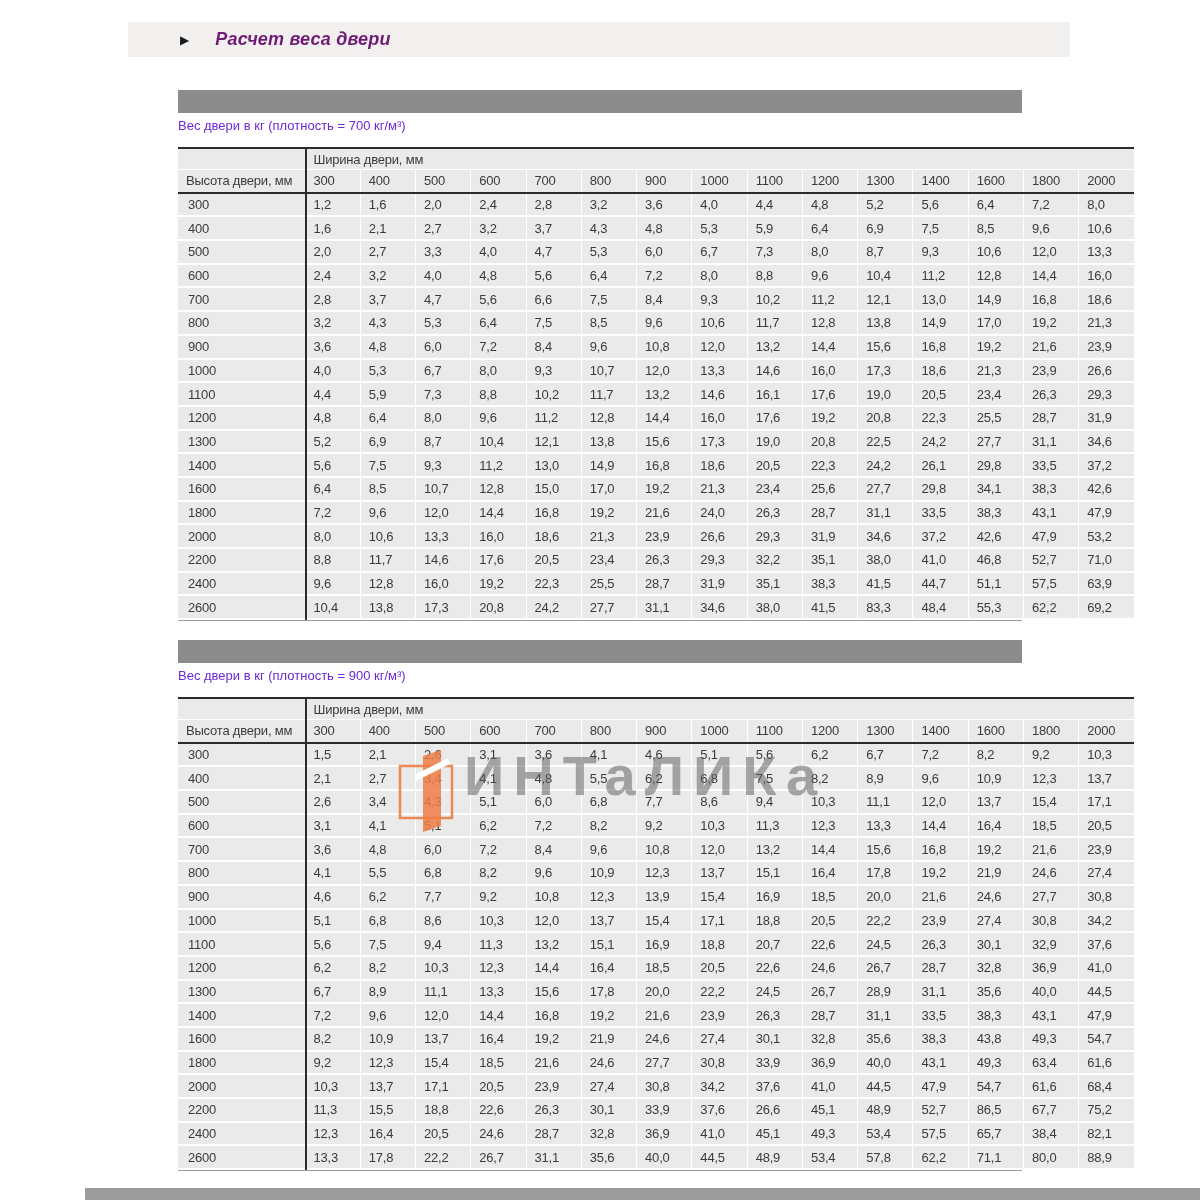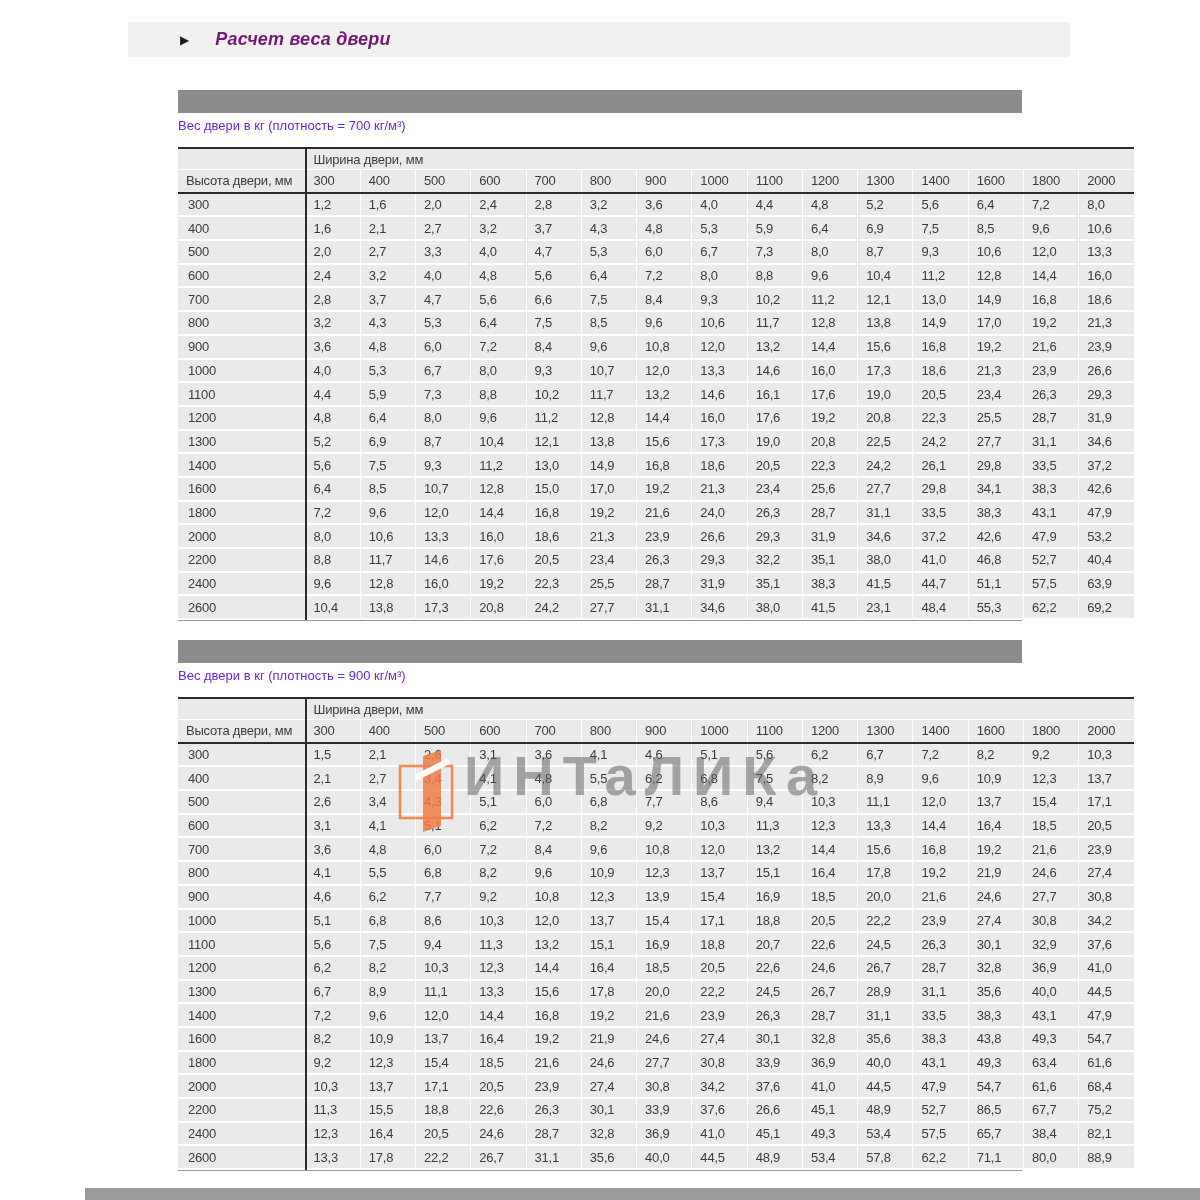--- a/index.html
+++ b/index.html
@@ -393,21 +393,21 @@
             <td>20,5</td>
             <td>23,4</td>
             <td>26,3</td>
             <td>29,3</td>
             <td>32,2</td>
             <td>35,1</td>
             <td>38,0</td>
             <td>41,0</td>
             <td>46,8</td>
             <td>52,7</td>
-            <td>40,4</td>
+            <td>71,0</td>
           </tr>
           <tr>
             <td class="rowhead">2400</td>
             <td>9,6</td>
             <td>12,8</td>
             <td>16,0</td>
             <td>19,2</td>
             <td>22,3</td>
             <td>25,5</td>
             <td>28,7</td>
@@ -425,21 +425,21 @@
             <td>10,4</td>
             <td>13,8</td>
             <td>17,3</td>
             <td>20,8</td>
             <td>24,2</td>
             <td>27,7</td>
             <td>31,1</td>
             <td>34,6</td>
             <td>38,0</td>
             <td>41,5</td>
-            <td>23,1</td>
+            <td>83,3</td>
             <td>48,4</td>
             <td>55,3</td>
             <td>62,2</td>
             <td>69,2</td>
           </tr>
         </tbody>
       </table>
     <div class="v-rule"></div>
   </div>
 

